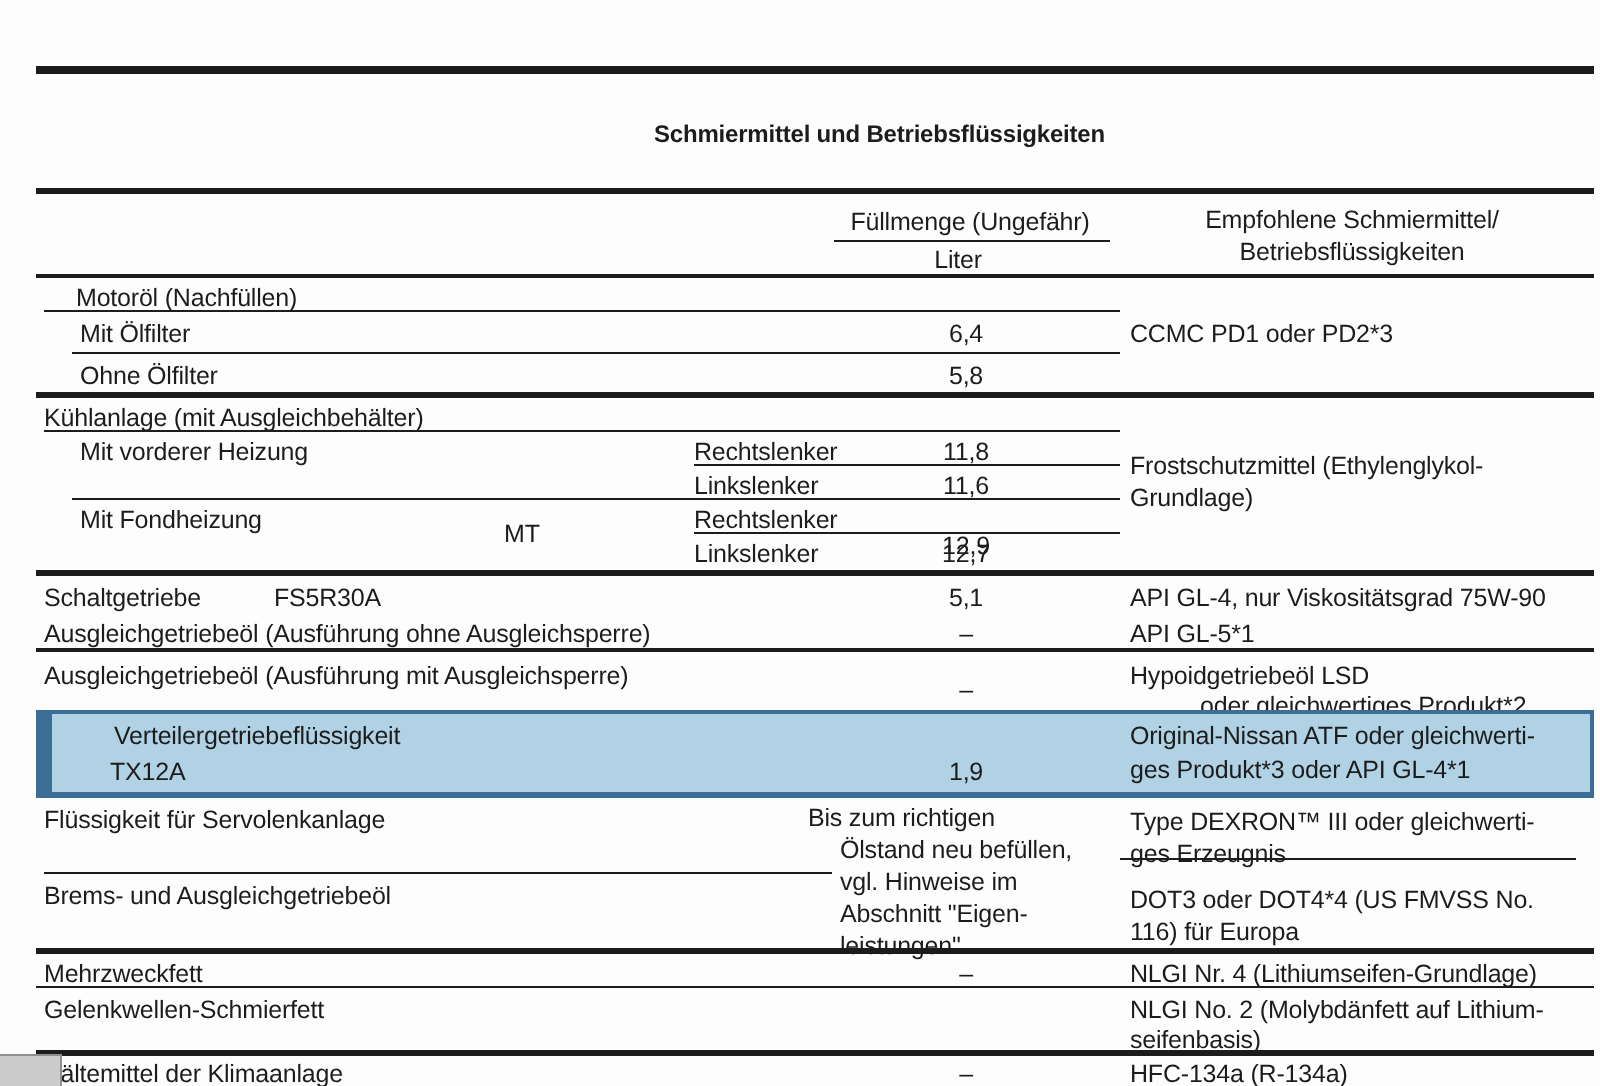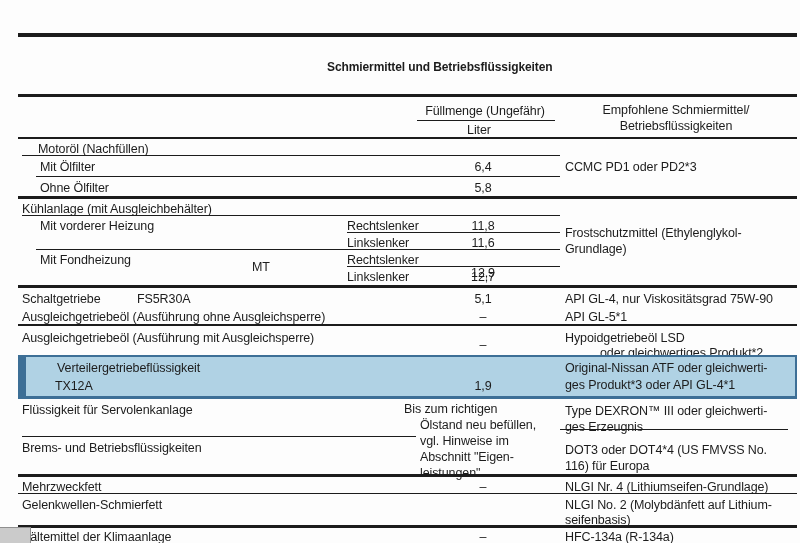--- a/index.html
+++ b/index.html
@@ -85,21 +85,21 @@
   <div class="t" style="left:22px;top:403px;">Flüssigkeit für Servolenkanlage</div>
   <div class="t" style="left:404px;top:402px;">Bis zum richtigen</div>
   <div class="t" style="left:420px;top:418px;">Ölstand neu befüllen,</div>
   <div class="t" style="left:420px;top:434px;">vgl. Hinweise im</div>
   <div class="t" style="left:420px;top:450px;">Abschnitt "Eigen-</div>
   <div class="t" style="left:420px;top:466px;">leistungen"</div>
   <div class="t" style="left:565px;top:404px;">Type DEXRON™ III oder gleichwerti-</div>
   <div class="t" style="left:565px;top:420px;">ges Erzeugnis</div>
   <div class="ln" style="left:22px;top:436px;width:394px;height:1.2px;"></div>
   <div class="ln" style="left:560px;top:429px;width:228px;height:1.2px;"></div>
-  <div class="t" style="left:22px;top:441px;">Brems- und Betriebsflüssigkeiten</div>
+  <div class="t" style="left:22px;top:441px;">Brems- und Ausgleichgetriebeöl</div>
   <div class="t" style="left:565px;top:443px;">DOT3 oder DOT4*4 (US FMVSS No.</div>
   <div class="t" style="left:565px;top:459px;">116) für Europa</div>
   <div class="ln" style="left:18px;top:474px;width:779px;height:2.5px;"></div>
 
   <div class="t" style="left:22px;top:480px;">Mehrzweckfett</div>
   <div class="t ctr" style="left:483px;top:480px;">–</div>
   <div class="t" style="left:565px;top:480px;">NLGI Nr. 4 (Lithiumseifen-Grundlage)</div>
   <div class="ln" style="left:18px;top:493px;width:779px;height:1.2px;"></div>
   <div class="t" style="left:22px;top:498px;">Gelenkwellen-Schmierfett</div>
   <div class="t" style="left:565px;top:498px;">NLGI No. 2 (Molybdänfett auf Lithium-</div>

